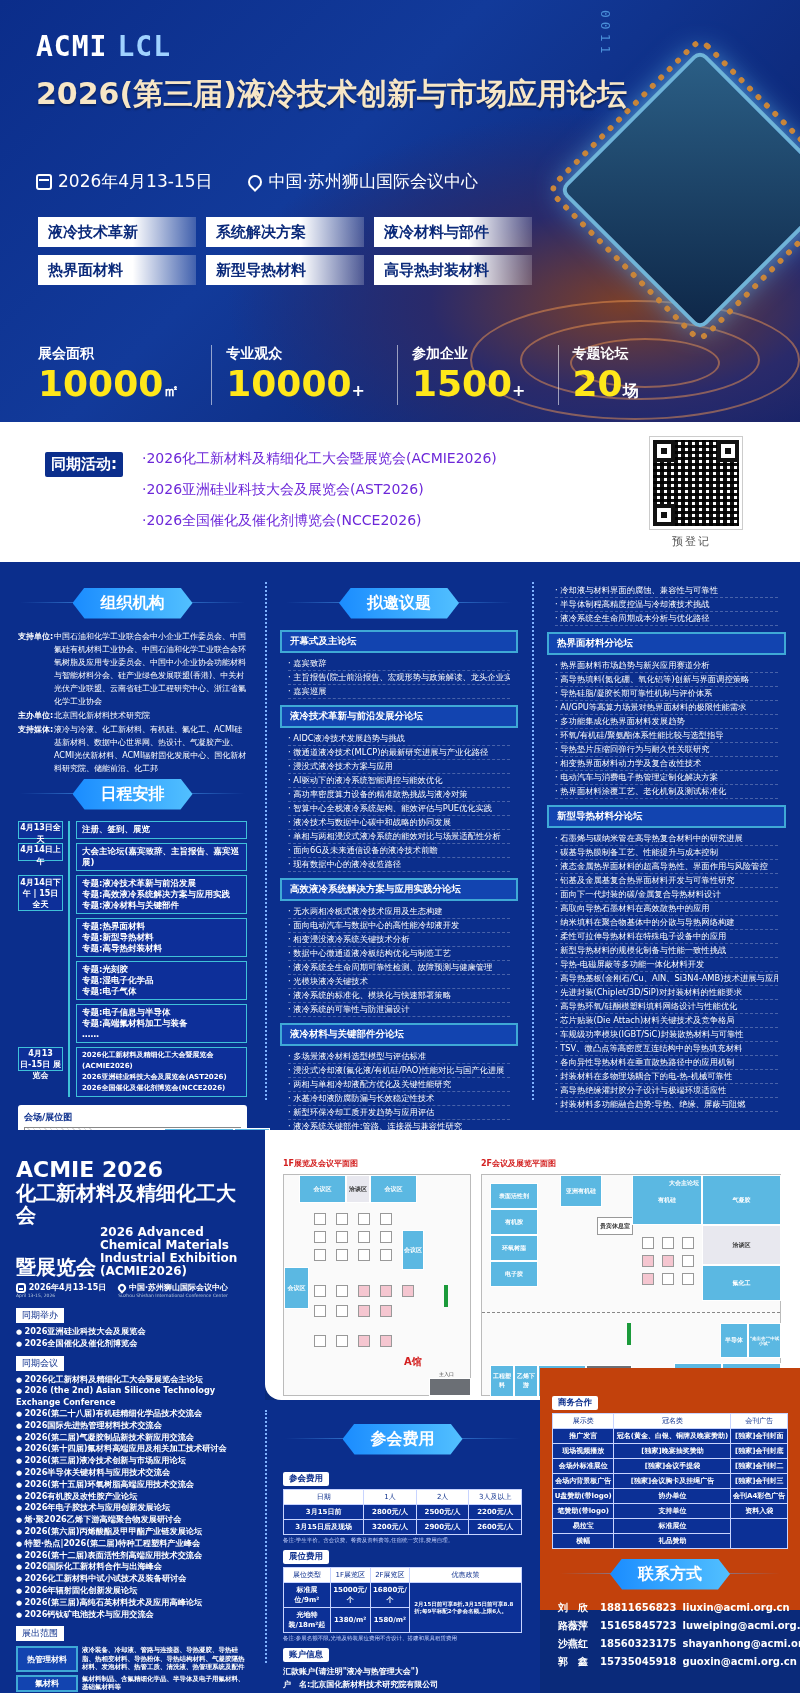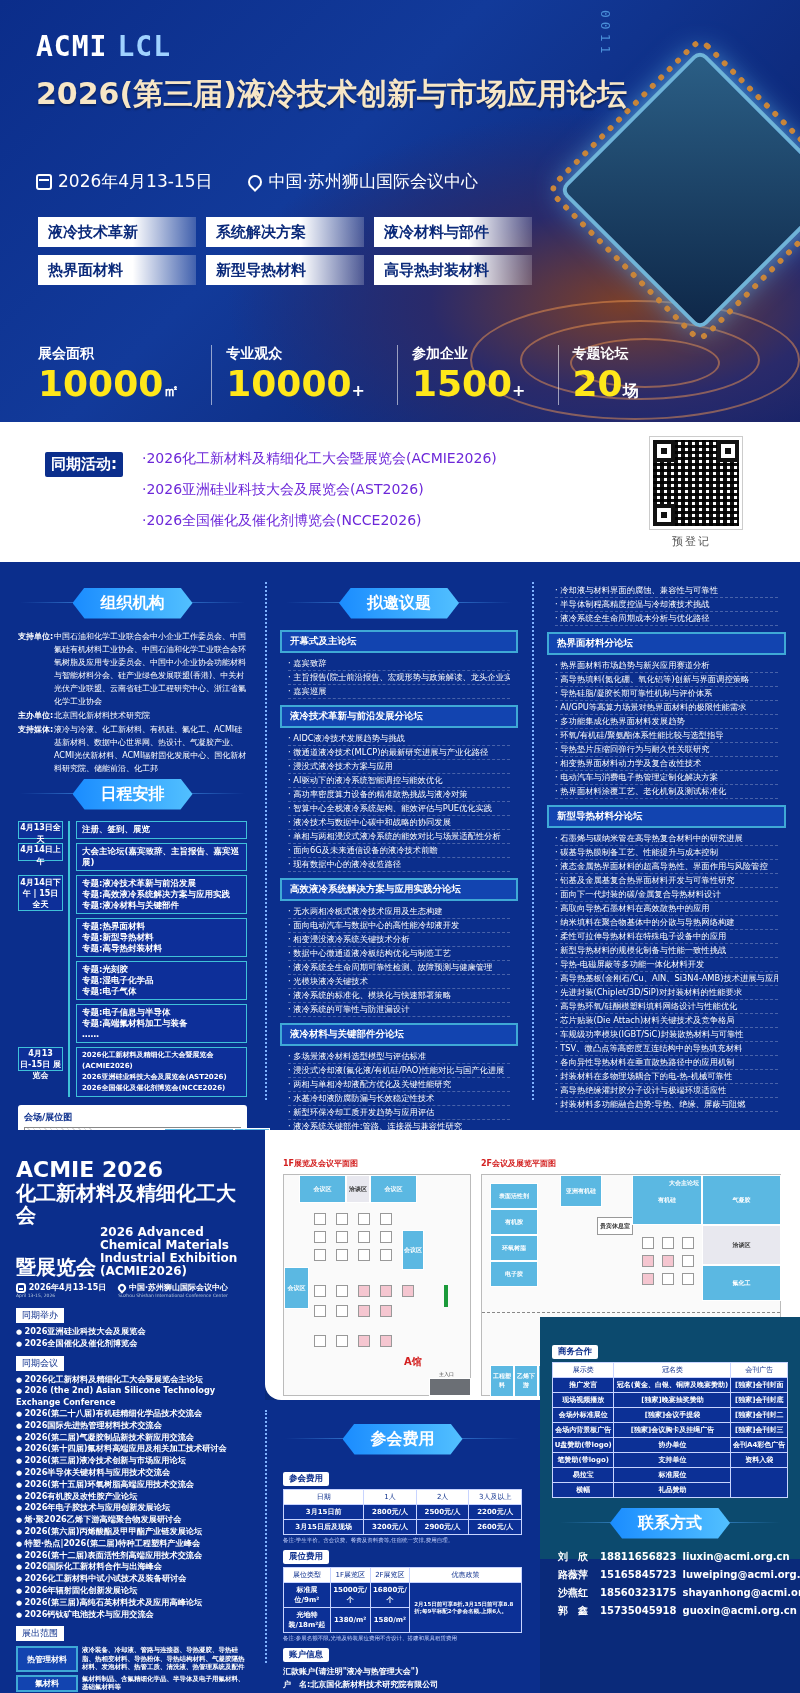--- a/index.html
+++ b/index.html
@@ -85,21 +85,21 @@
 .booth.p{background:#f5c6d0}
 .fees{position:absolute;left:265px;top:1400px;width:275px;height:293px;background:#0b2e8c}
 .fees .inner{padding:0 18px}
 .sm-lbl{display:inline-block;background:#fff;color:#0b2e8c;font-size:8.5px;font-weight:bold;padding:1px 6px;border-radius:2px;margin:4px 0 3px}
 table{border-collapse:collapse;width:100%}
 td,th{border:1px solid #c8d4ff;font-size:7px;text-align:center;padding:2px 1px;font-weight:bold}
 th{background:#fff;color:#0b2e8c;font-weight:normal}
 td{background:#0c3096;color:#fff}
 .note{font-size:5.5px;color:#c8d4ff;margin-top:2px}
 .acct{font-size:8px;font-weight:bold;line-height:13px}
-.biz{position:absolute;left:540px;top:1317px;width:260px;height:242px;background:#0c4a6e}
+.biz{position:absolute;left:540px;top:1368px;width:260px;height:242px;background:#c2410c}
 .contact{padding:4px 18px;font-size:10px;line-height:18px;font-weight:bold}
 .contact .c{display:flex;gap:6px}
 .contact .n{flex:0 0 36px}
 </style>
 </head>
 <body>
 
 <section class="hero">
   <div class="ring" style="left:470px;top:300px;width:330px;height:120px"></div>
   <div class="ring" style="left:520px;top:320px;width:240px;height:80px"></div>

